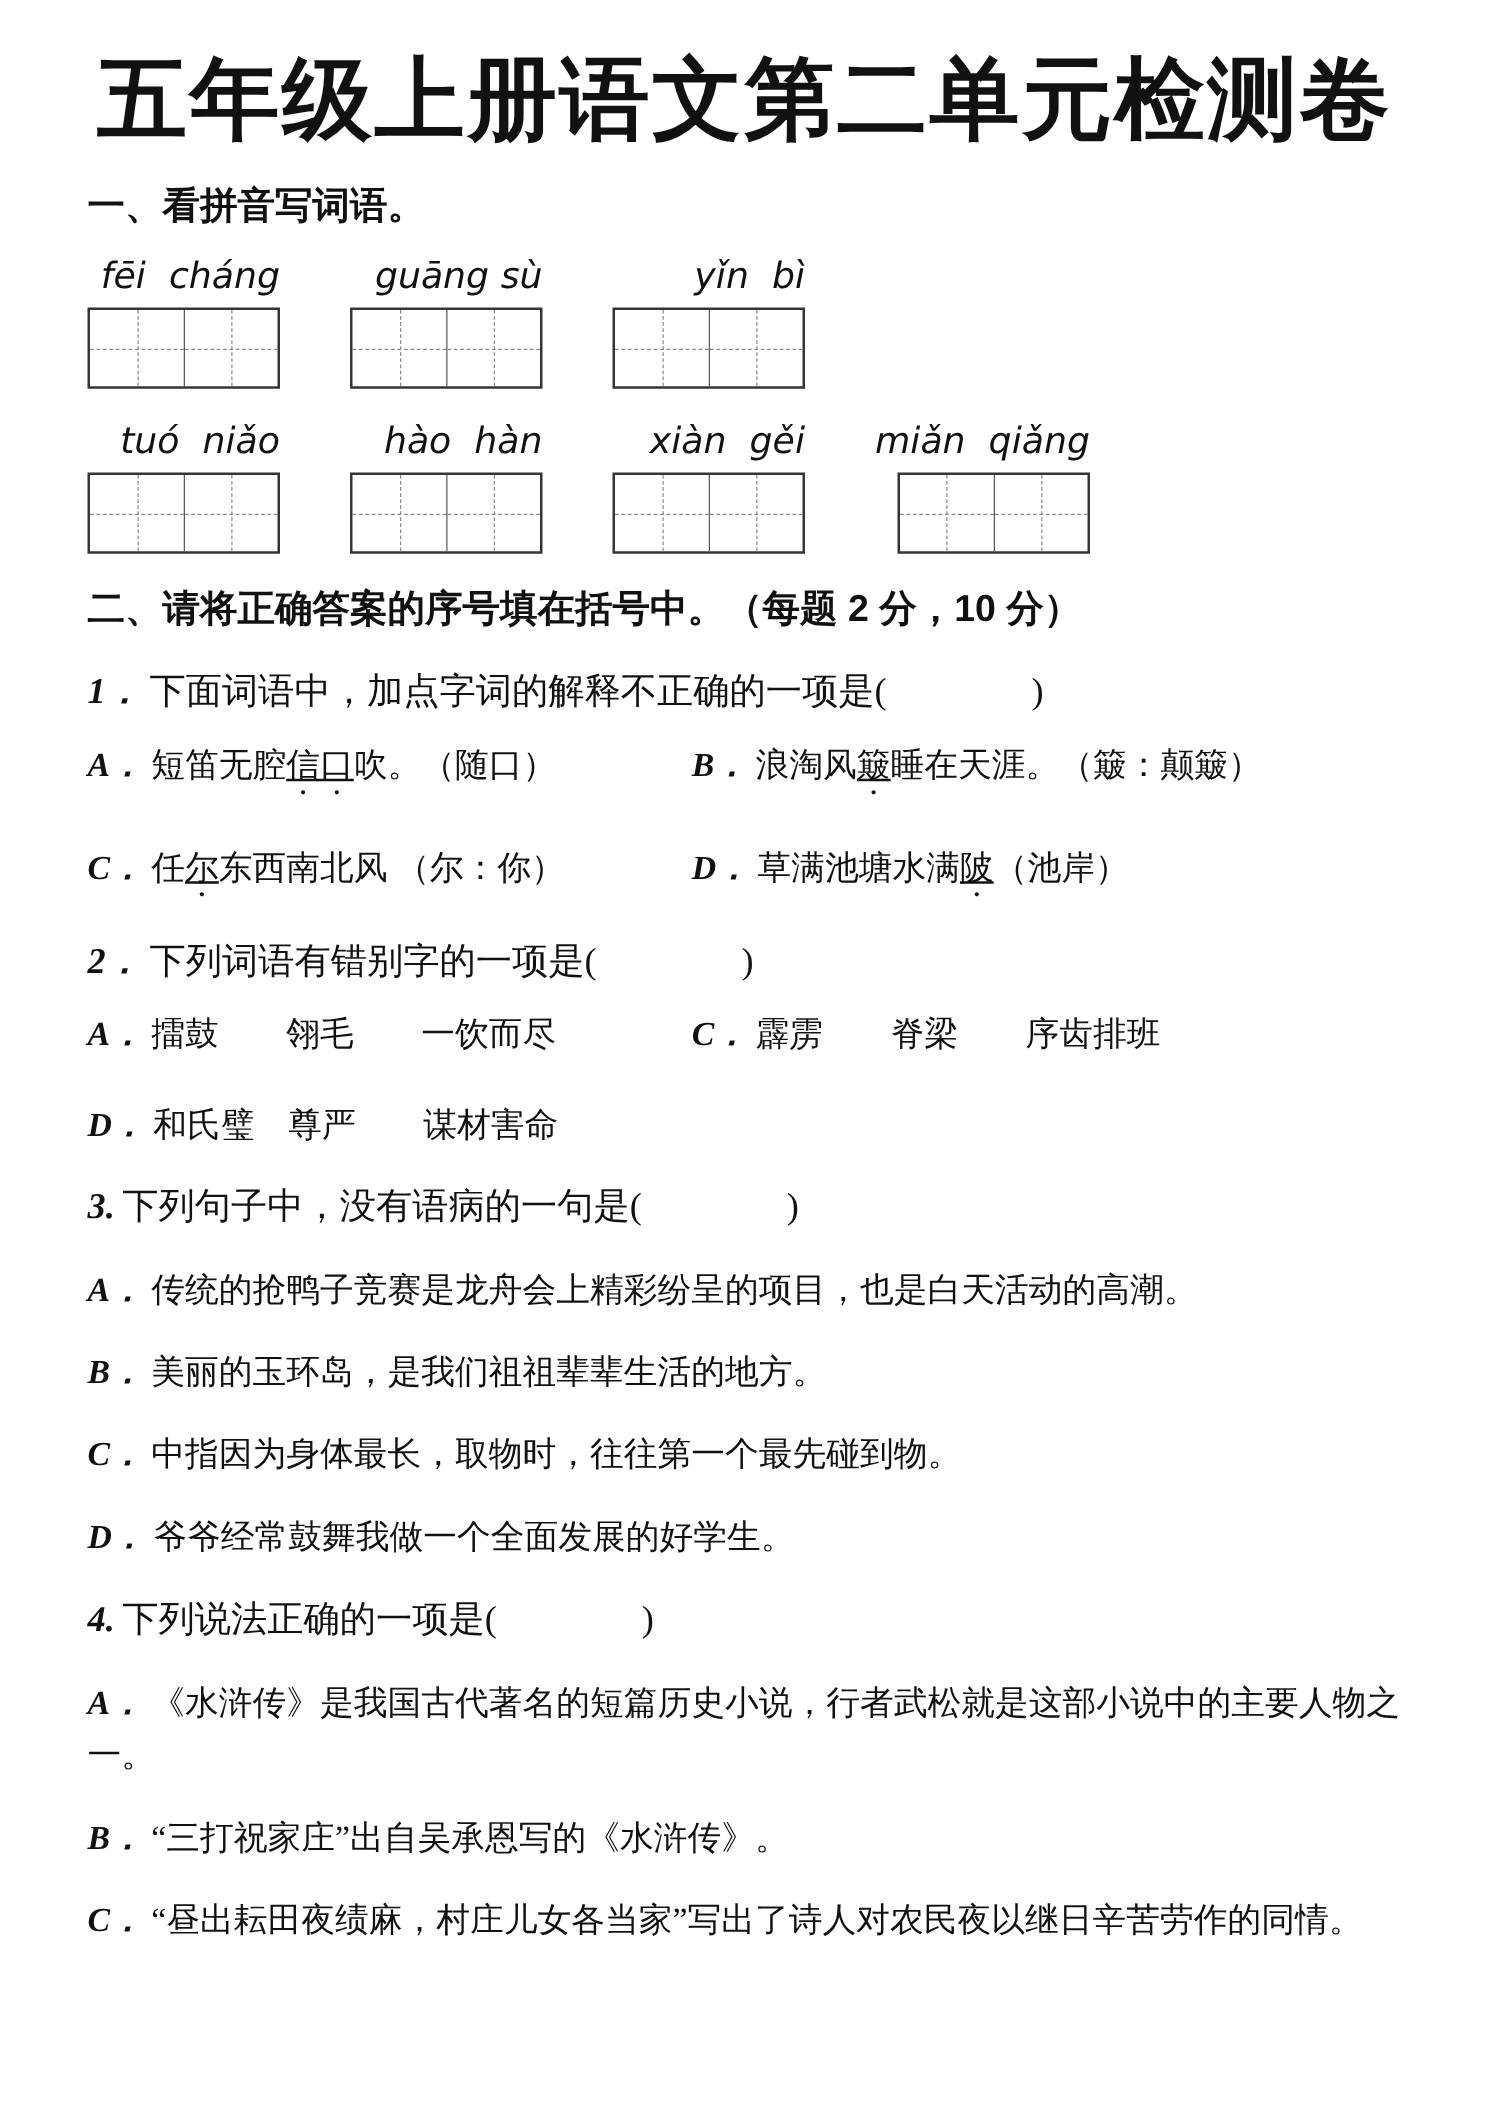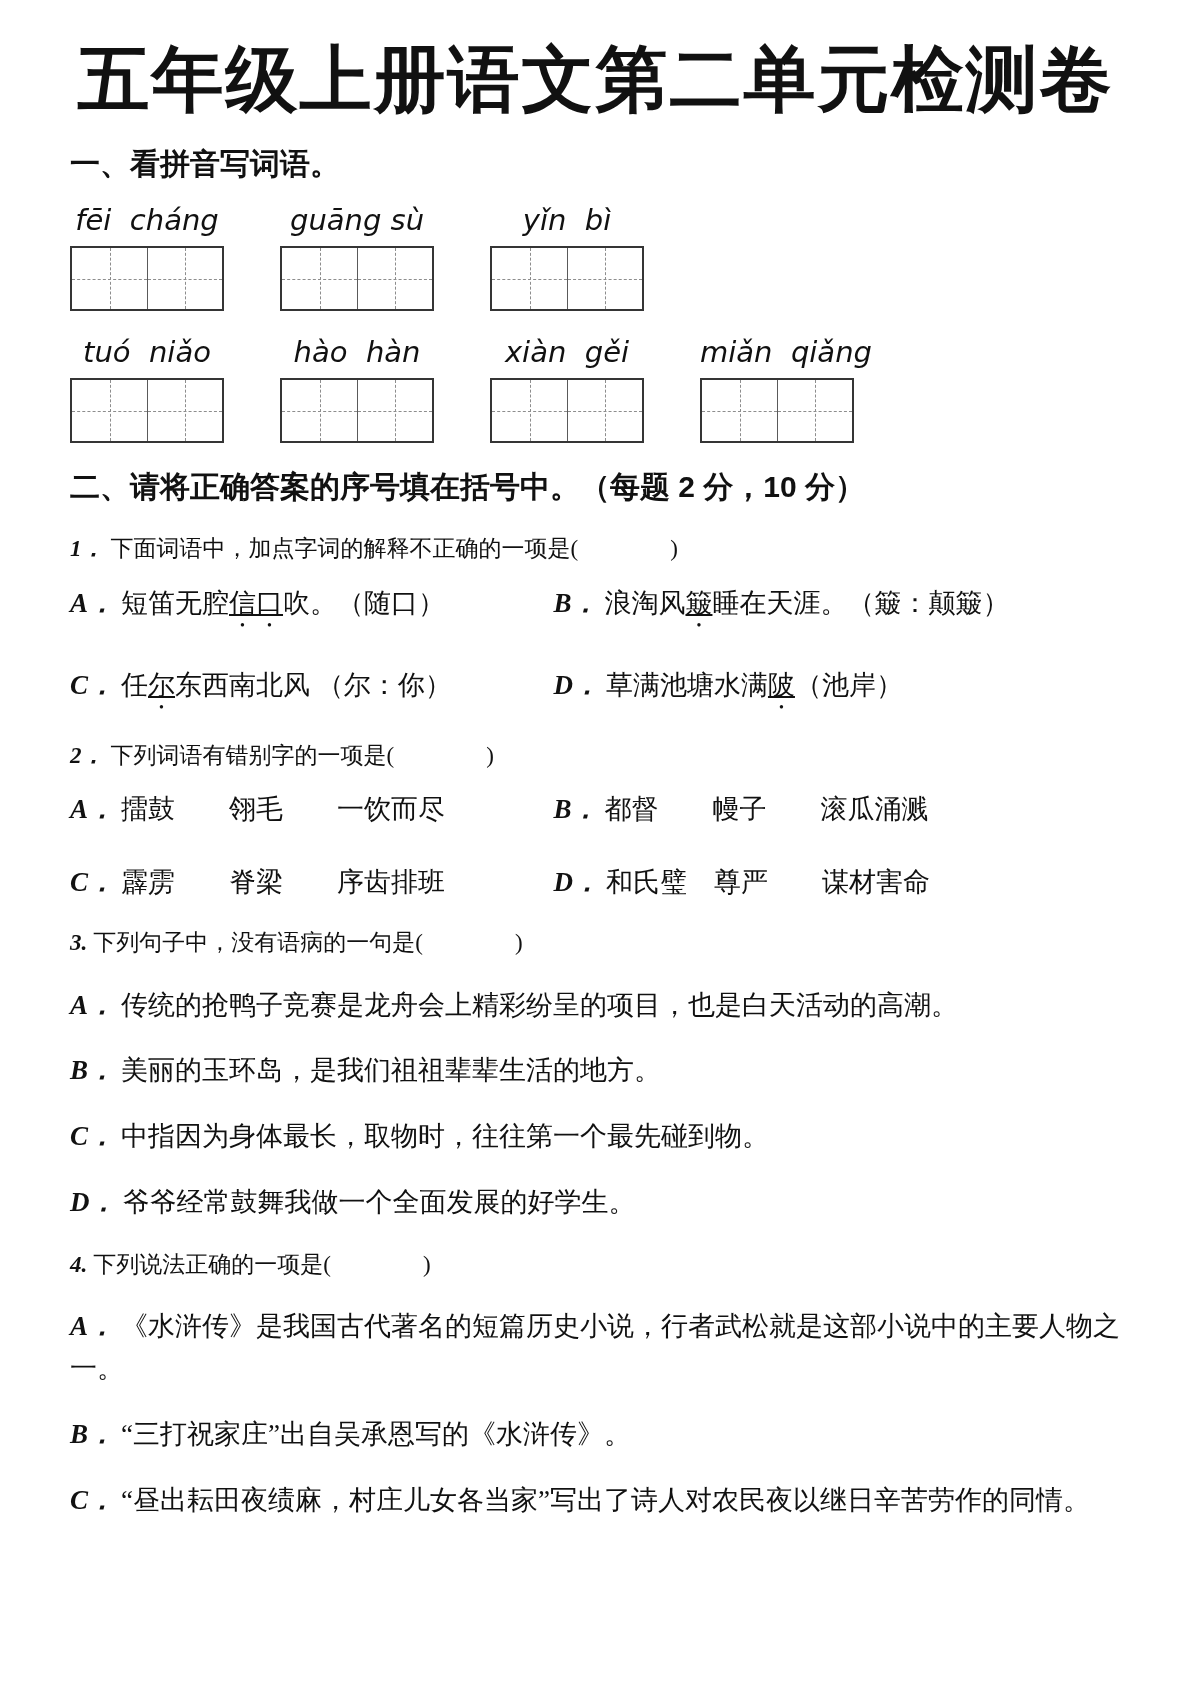--- a/index.html
+++ b/index.html
@@ -23,42 +23,42 @@
   }
 
   .sec-heading {
     font-size: 30px;
     font-weight: 800;
     margin: 10px 0 18px 0;
     font-family: "Liberation Sans", sans-serif;
   }
 
   .pinyin-row { display: flex; gap: 56px; margin: 10px 0 24px 0; }
-  .word-group { display: flex; flex-direction: column; }
+  .word-group { display: flex; flex-direction: column; align-items: flex-end; }
   .pinyin {
     font-family: "DejaVu Sans", sans-serif;
     font-style: italic;
     font-size: 29px;
     text-align: center;
     margin-bottom: 9px;
     white-space: pre;
   }
   .grid-box { display: flex; border: 2px solid #353535; width: max-content; background: #fff; }
   .grid-cell { width: 75px; height: 61px; position: relative; }
   .grid-cell + .grid-cell { border-left: 1px solid #5a5a5a; }
   .grid-cell::before {
     content: ""; position: absolute; top: 0; bottom: 0; left: 50%; width: 0;
     border-left: 1px dashed #8d8d8d;
   }
   .grid-cell::after {
     content: ""; position: absolute; left: 0; right: 0; top: 50%; height: 0;
     border-top: 1px dashed #8d8d8d;
   }
 
-  .stem { font-size: 23px; line-height: 1.5; margin: 24px 0 16px 0; }
+  .stem { font-size: 29px; line-height: 1.5; margin: 24px 0 16px 0; }
   .latin {
     font-family: "Liberation Serif", serif;
     font-style: italic;
     font-weight: 600;
     margin-right: 6px;
   }
   .opts-2col {
     display: grid;
     grid-template-columns: 46% 54%;
     row-gap: 32px;
@@ -147,21 +147,20 @@
   <div class="opts-2col">
     <div class="opt"><span class="latin">A．</span><span>短笛无腔</span><span class="dotted">信口</span><span>吹。（随口）</span></div>
     <div class="opt"><span class="latin">B．</span><span>浪淘风</span><span class="dotted">簸</span><span>睡在天涯。（簸：颠簸）</span></div>
     <div class="opt"><span class="latin">C．</span><span>任</span><span class="dotted">尔</span><span>东西南北风 （尔：你）</span></div>
     <div class="opt"><span class="latin">D．</span><span>草满池塘水满</span><span class="dotted">陂</span><span>（池岸）</span></div>
   </div>
 
   <p class="stem"><span class="latin">2．</span><span>下列词语有错别字的一项是(　　　　)</span></p>
   <div class="opts-2col">
     <div class="opt"><span class="latin">A．</span><span>擂鼓　　翎毛　　一饮而尽</span></div>
-    <div class="opt"><span class="latin">B．</span><span>都督　　幔子　　滚瓜涌溅</span></div>
     <div class="opt"><span class="latin">C．</span><span>霹雳　　脊梁　　序齿排班</span></div>
     <div class="opt"><span class="latin">D．</span><span>和氏璧　尊严　　谋材害命</span></div>
   </div>
 
   <p class="stem"><span class="latin">3.</span><span>下列句子中，没有语病的一句是(　　　　)</span></p>
   <p class="opt-line"><span class="latin">A．</span><span>传统的抢鸭子竞赛是龙舟会上精彩纷呈的项目，也是白天活动的高潮。</span></p>
   <p class="opt-line"><span class="latin">B．</span><span>美丽的玉环岛，是我们祖祖辈辈生活的地方。</span></p>
   <p class="opt-line"><span class="latin">C．</span><span>中指因为身体最长，取物时，往往第一个最先碰到物。</span></p>
   <p class="opt-line"><span class="latin">D．</span><span>爷爷经常鼓舞我做一个全面发展的好学生。</span></p>
 

